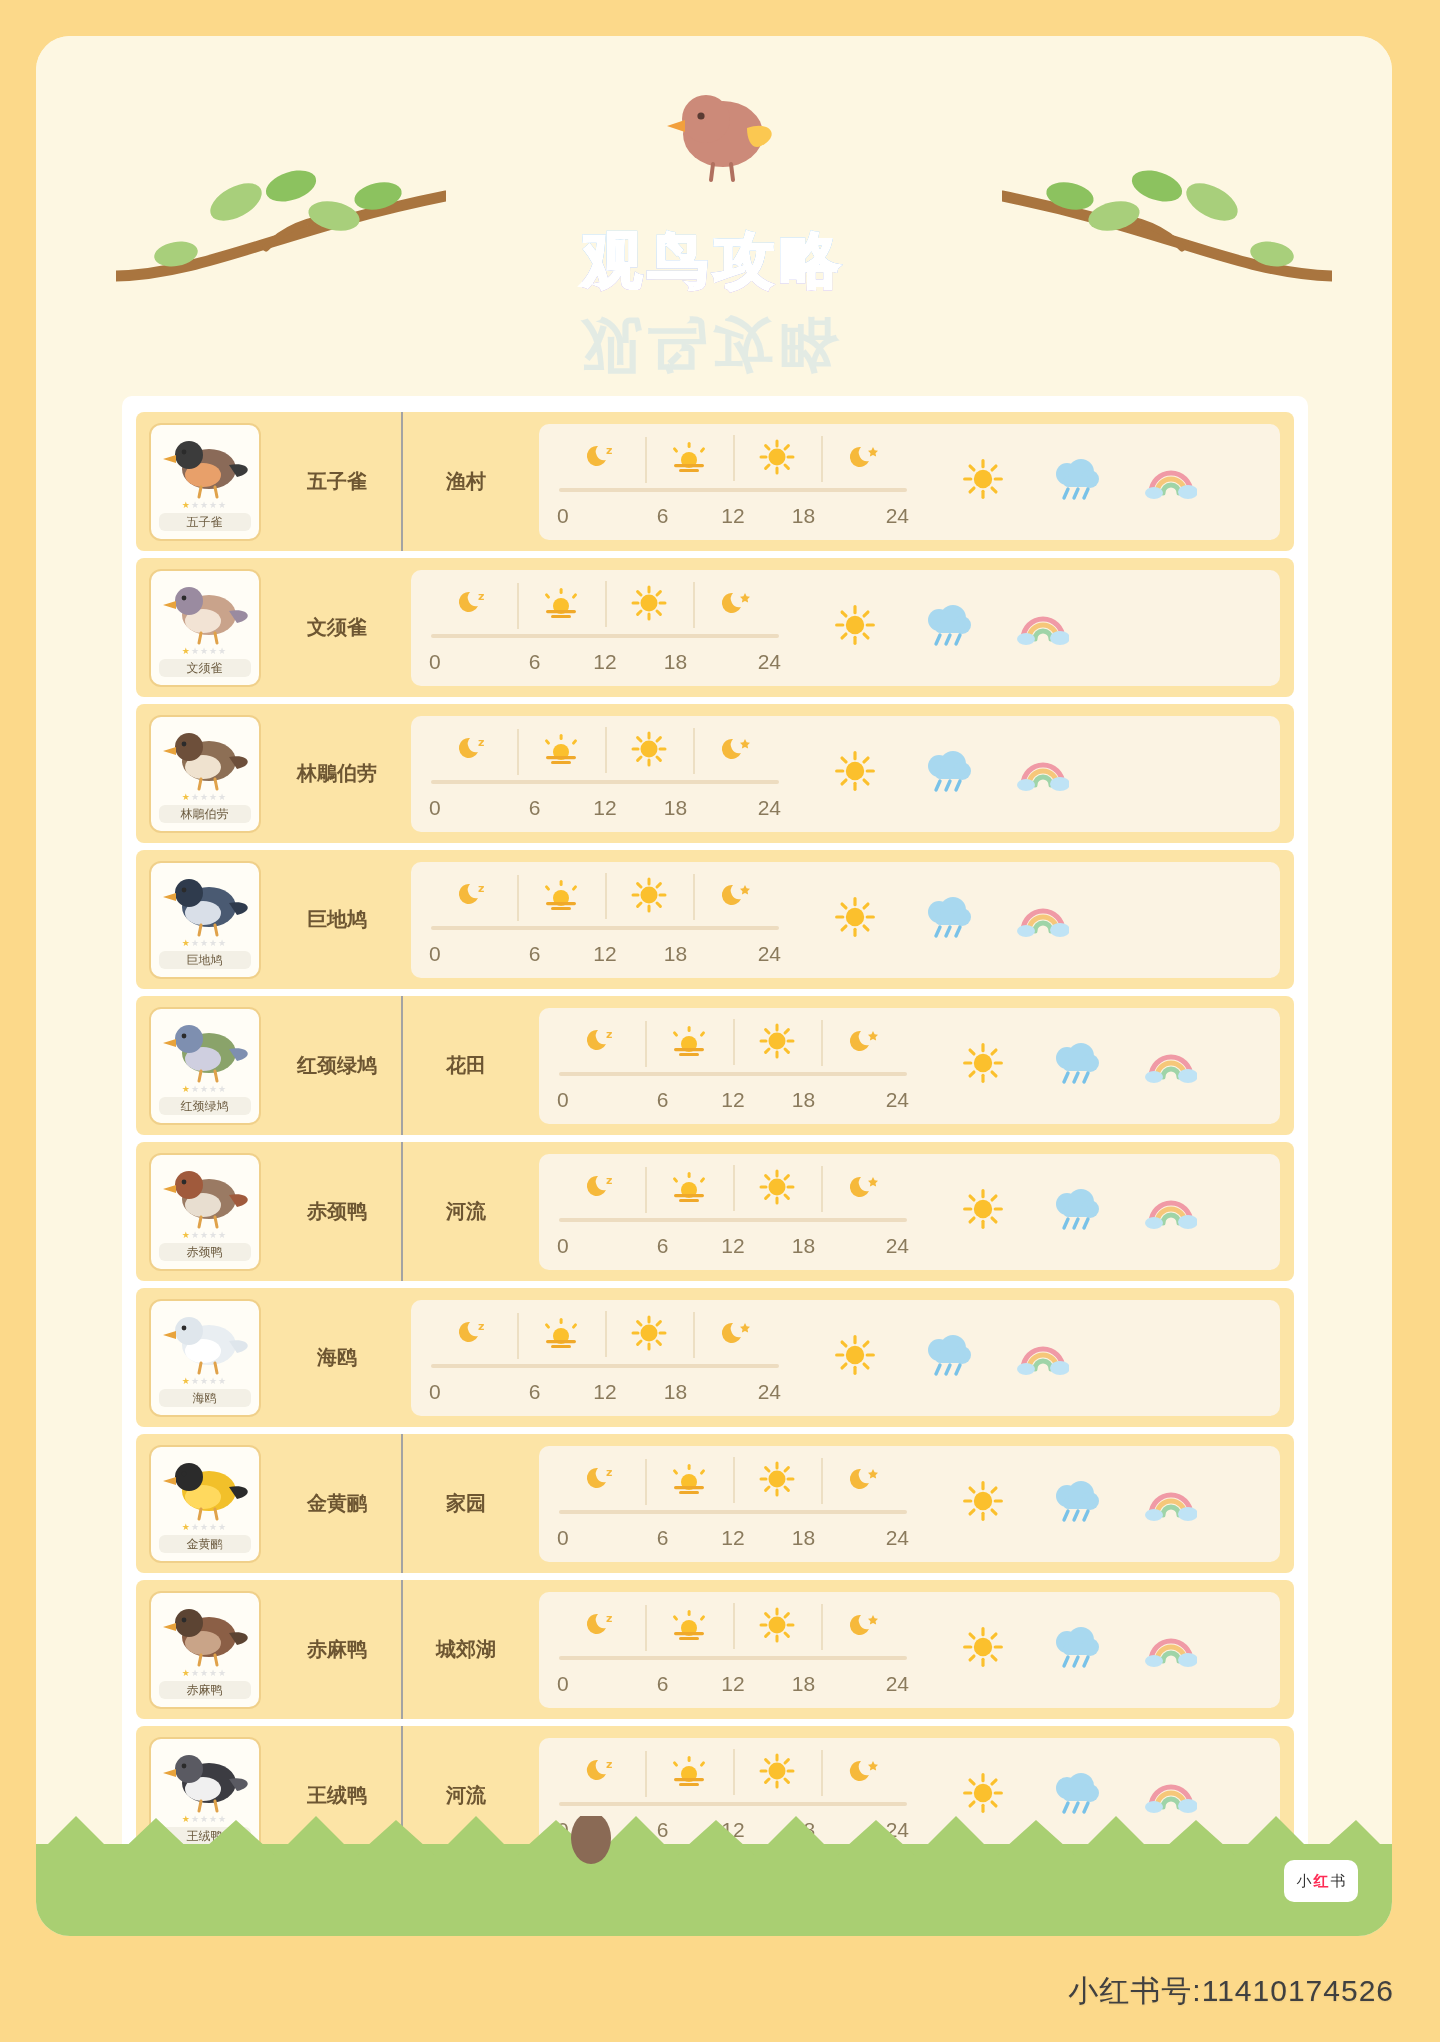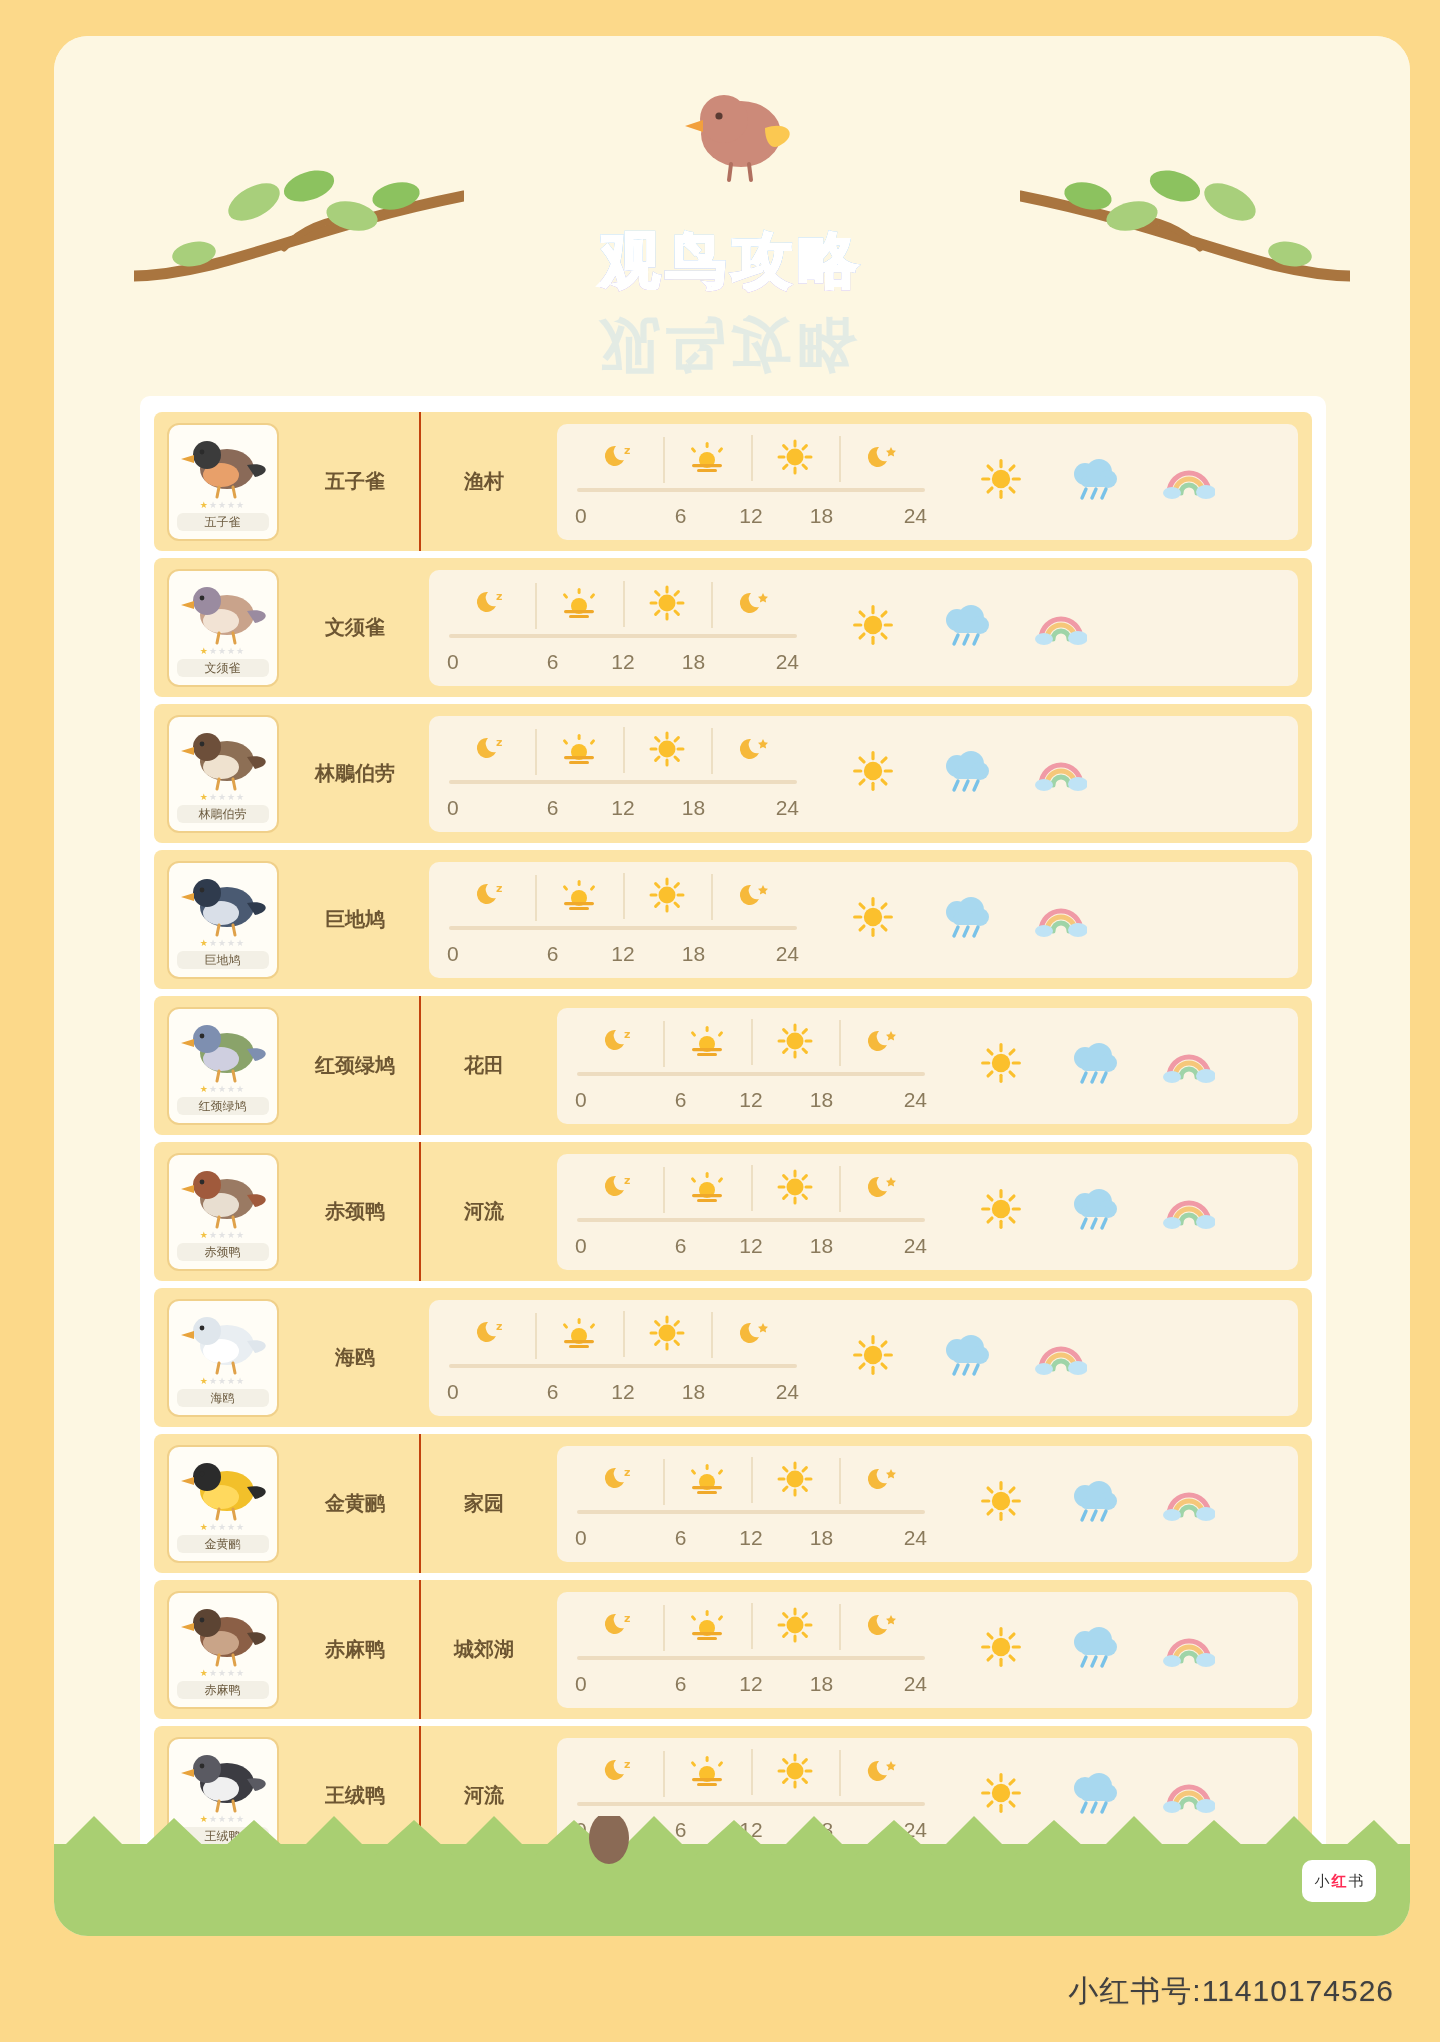--- a/index.html
+++ b/index.html
@@ -8,21 +8,21 @@
     width: 1440px;
     height: 2042px;
     background: #fcd98a;
     font-family: "Liberation Sans", sans-serif;
     overflow: hidden;
   }
 
   
   #page {
     position: absolute;
-    left: 54px; top: 36px;
+    left: 36px; top: 36px;
     width: 1356px; height: 1900px;
     background: #fdf7e2;
     border-radius: 34px;
     overflow: hidden;
   }
 
   
   #header {
     position: relative;
     height: 340px;
@@ -129,21 +129,21 @@
   .cell-name, .cell-place {
     background: #fce4a6;
     display: flex;
     align-items: center;
     justify-content: center;
     font-size: 20px;
     color: #6d5632;
     font-weight: bold;
   }
   .cell-name { width: 128px; }
-  .cell-place { width: 128px; border-left: 2px solid #c2410c; }
+  .cell-place { width: 128px; border-left: 2px solid #a3a3a3; }
 
   .cell-info {
     flex: 1;
     background: #fce4a6;
     border-radius: 0 8px 8px 0;
     display: flex;
     align-items: center;
     padding: 0 14px 0 10px;
   }
   .info-panel {

